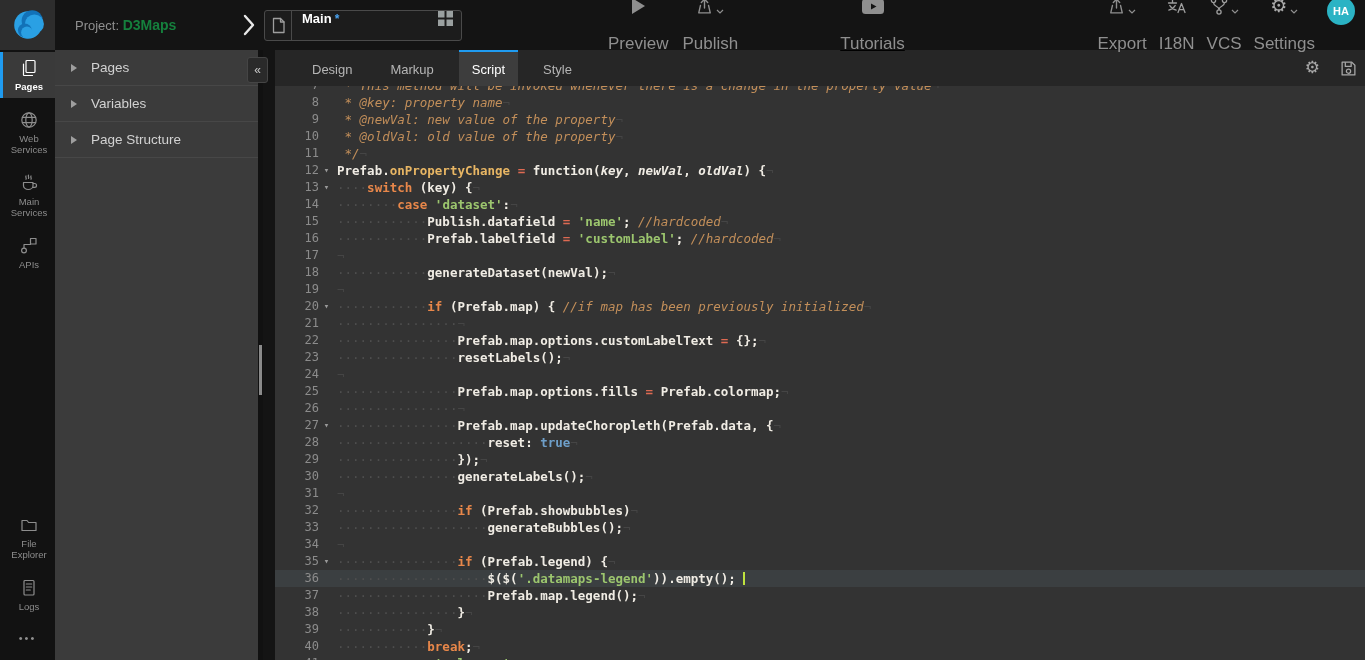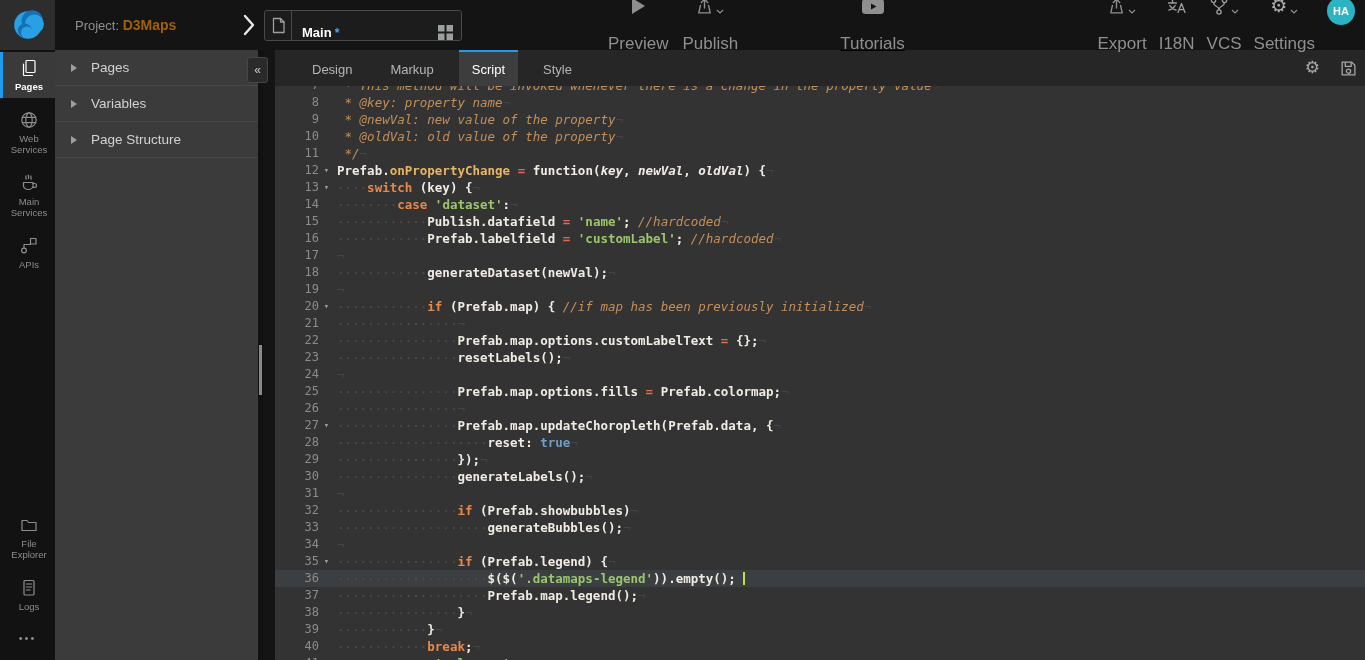--- a/index.html
+++ b/index.html
@@ -9,23 +9,23 @@
     background:#141414; font-family:"Liberation Sans", sans-serif;
     -webkit-font-smoothing:antialiased;
   }
   svg { display:block; }
 
   
   .topbar { position:absolute; left:0; top:0; width:1365px; height:50px; background:#141414; display:flex; align-items:center; z-index:5; }
   .logo-tile { width:55px; height:50px; background:#2d2d2d; display:flex; align-items:center; justify-content:center; flex:0 0 auto; cursor:pointer; }
   .project { margin-left:20px; width:167px; font-size:13px; white-space:nowrap; }
   .p-pre { color:#8f8f8f; }
-  .p-name { color:#a16207; font-weight:bold; font-size:14px; }
+  .p-name { color:#15803d; font-weight:bold; font-size:14px; }
   .nav-chevron { margin-left:0; flex:0 0 auto; cursor:pointer; }
-  .file-tab { margin-left:8px; width:198px; height:31px; border:1px solid #4a4a4a; border-radius:3px; background:#1c1c1c; display:flex; align-items:flex-end; flex:0 0 auto; cursor:pointer; }
+  .file-tab { margin-left:8px; width:198px; height:31px; border:1px solid #4a4a4a; border-radius:3px; background:#1c1c1c; display:flex; align-items:flex-start; flex:0 0 auto; cursor:pointer; }
   .ft-icon { width:27px; height:100%; border-right:1px solid #4a4a4a; display:flex; align-items:center; justify-content:center; }
   .ft-label { margin-left:10px; font-size:13px; font-weight:bold; color:#ffffff; }
   .star { color:#4aa3f0; margin-left:3px; font-size:12px; }
   .ft-grid { margin-left:auto; margin-right:8px; }
   .tb-center { margin-left:146px; display:flex; align-items:flex-start; }
   .tb-act { display:flex; flex-direction:column; align-items:center; margin-right:14px; cursor:pointer; position:relative; }
   .tb-act .lbl { margin-top:18px; font-size:17px; color:#8f8f8f; white-space:nowrap; }
   .icon-row { height:20px; display:flex; align-items:center; }
   .mini-chev { margin-left:3px; margin-top:10px; }
   .tutorials { margin-left:88px;text-decoration:underline; }

